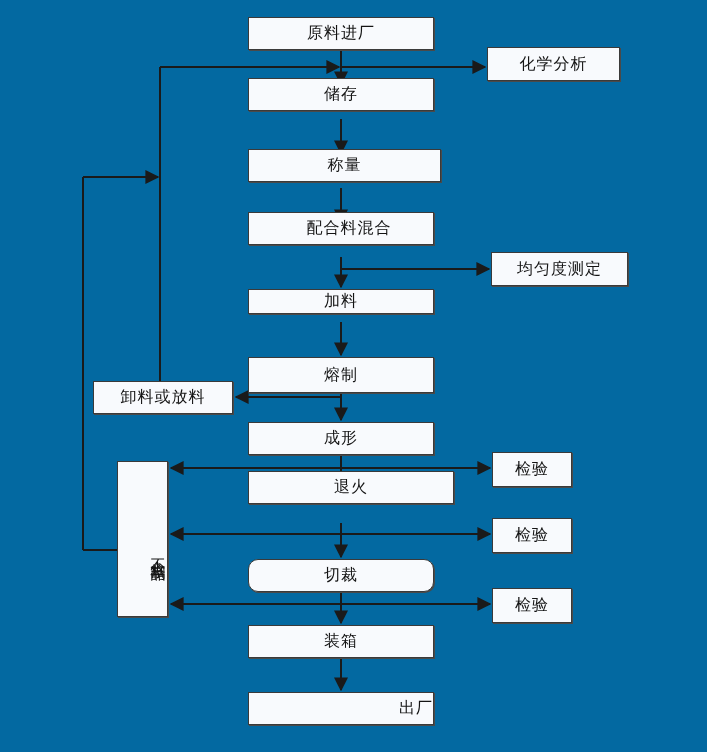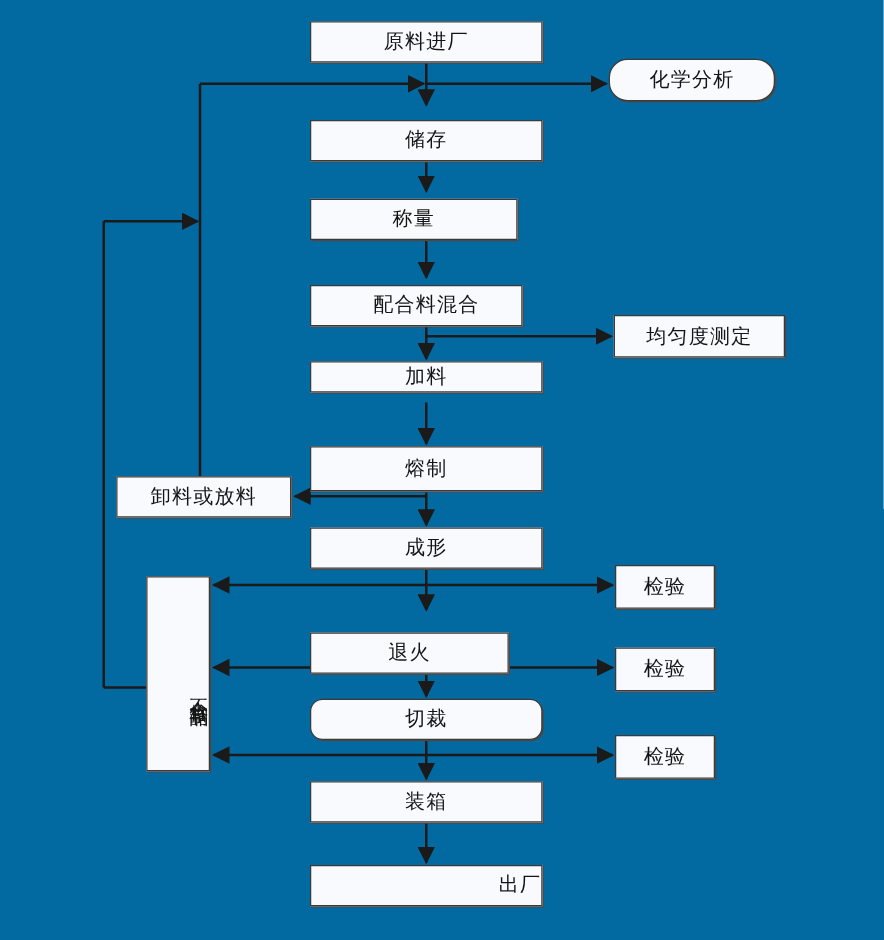--- a/index.html
+++ b/index.html
@@ -93,52 +93,52 @@
       <line x1="117" y1="550" x2="83" y2="550"></line>
       <line x1="83" y1="550" x2="83" y2="177"></line>
       <line x1="83" y1="177" x2="158" y2="177" marker-end="url(#arrow)"></line>
 
     </g>
   </svg>
 
   <div class="node" style="left:248px;top:17px;width:186px;height:33px;">
     <span>原料进厂</span>
   </div>
-  <div class="node" style="left:248px;top:96px;width:186px;height:33px;">
+  <div class="node" style="left:248px;top:78px;width:186px;height:33px;">
     <span>储存</span>
   </div>
-  <div class="node" style="left:248px;top:159px;width:166px;height:33px;font-family:Liberation Mono, monospace;">
+  <div class="node" style="left:248px;top:149px;width:193px;height:33px;font-family:Liberation Mono, monospace;">
     <span>称量</span>
   </div>
-  <div class="node" style="left:248px;top:228px;width:170px;height:33px;padding-left:16px;">
+  <div class="node" style="left:248px;top:212px;width:186px;height:33px;padding-left:16px;">
     <span>配合料混合</span>
   </div>
   <div class="node" style="left:248px;top:289px;width:186px;height:25px;">
     <span>加料</span>
   </div>
   <div class="node" style="left:248px;top:357px;width:186px;height:36px;text-align:center;">
     <span>熔制</span>
   </div>
   <div class="node" style="left:248px;top:422px;width:186px;height:33px;">
     <span>成形</span>
   </div>
-  <div class="node" style="left:248px;top:506px;width:159px;height:33px;">
+  <div class="node" style="left:248px;top:471px;width:206px;height:33px;">
     <span>退火</span>
   </div>
   <div class="node" style="left:248px;top:559px;width:186px;height:33px;border-radius:10px;">
     <span>切裁</span>
   </div>
   <div class="node" style="left:248px;top:625px;width:186px;height:33px;">
     <span>装箱</span>
   </div>
   <div class="node" style="left:248px;top:692px;width:186px;height:33px;justify-content:flex-end;">
     <span>出厂</span>
   </div>
 
-  <div class="node" style="left:487px;top:47px;width:133px;height:34px;border-radius:15px;">
+  <div class="node" style="left:487px;top:47px;width:133px;height:34px;">
     <span>化学分析</span>
   </div>
   <div class="node" style="left:491px;top:252px;width:137px;height:34px;">
     <span>均匀度测定</span>
   </div>
   <div class="node" style="left:492px;top:452px;width:80px;height:35px;">
     <span>检验</span>
   </div>
   <div class="node" style="left:492px;top:518px;width:80px;height:35px;">
     <span>检验</span>

